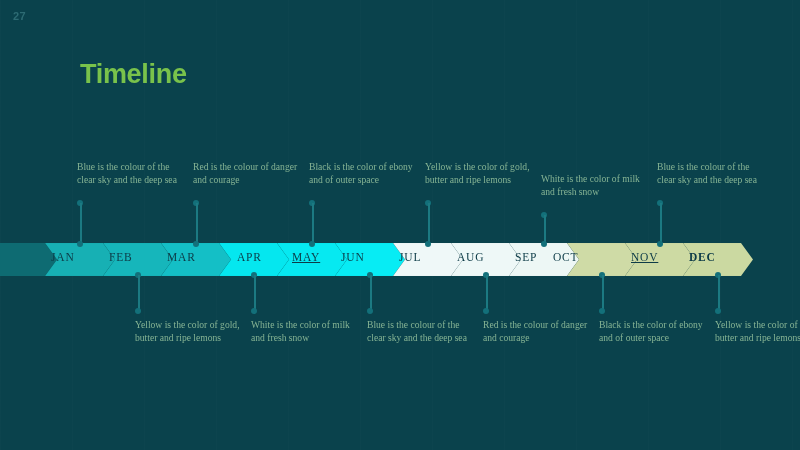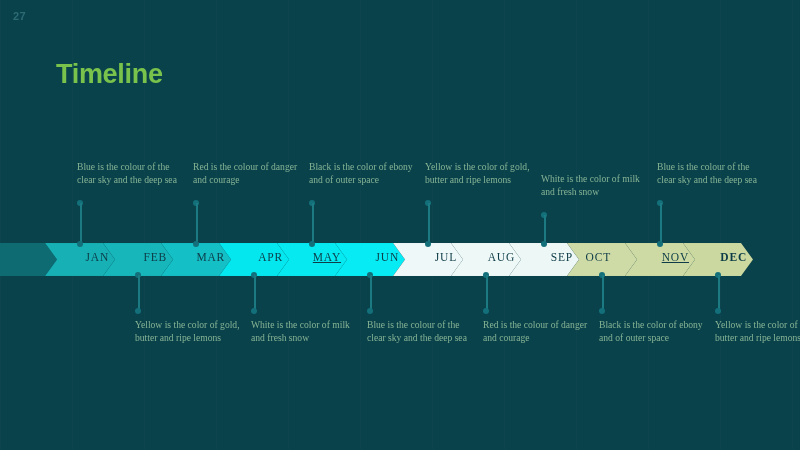--- a/index.html
+++ b/index.html
@@ -35,40 +35,40 @@
     position:absolute;
     left:13px; top:10px;
     font-size:11px;
     font-weight:bold;
     color:#2d6b73;
     letter-spacing:0.5px;
   }
 
   #page-title {
     position:absolute;
-    left:56px; top:59px;
+    left:80px; top:59px;
     font-size:27px;
     font-weight:bold;
     color:#79c24b;
     letter-spacing:-0.3px;
   }
 
   
   #timeline-bar {
     position:absolute;
     left:0; top:243px;
     width:800px; height:33px;
   }
   #timeline-bar svg { display:block; }
 
   .month-label {
     position:absolute;
     top:251px;
     width:58px;
-    text-align:right;
+    text-align:left;
     font-family:"Liberation Serif", serif;
     font-size:11.5px;
     letter-spacing:0.8px;
     color:#0d3b47;
   }
 
   
   .connector {
     position:absolute;
     width:7px;
@@ -130,22 +130,22 @@
           <path d="M625,0 L683,0 L695,16.5 L683,33 L625,33 L637,16.5 Z" fill="#cddaa3" stroke="rgba(0,0,0,0.05)" stroke-width="0.6"></path>
           <path d="M683,0 L741,0 L753,16.5 L741,33 L683,33 L695,16.5 Z" fill="#cbd9a1" stroke="rgba(0,0,0,0.05)" stroke-width="0.6"></path>
         </g>
     </svg>
   </div>
 
   <div id="month-labels">
       <div class="month-label" style="left: 51px;">JAN</div>
       <div class="month-label" style="left: 109px;">FEB</div>
       <div class="month-label" style="left: 167px;">MAR</div>
-      <div class="month-label" style="left: 225px;">APR</div>
-      <div class="month-label" style="left: 283px; text-decoration: underline;">MAY</div>
+      <div class="month-label" style="left: 237px;">APR</div>
+      <div class="month-label" style="left: 292px; text-decoration: underline;">MAY</div>
       <div class="month-label" style="left: 341px;">JUN</div>
       <div class="month-label" style="left: 399px;">JUL</div>
       <div class="month-label" style="left: 457px;">AUG</div>
       <div class="month-label" style="left: 515px;">SEP</div>
       <div class="month-label" style="left: 553px;">OCT</div>
       <div class="month-label" style="left: 631px; text-decoration: underline;">NOV</div>
       <div class="month-label" style="left: 689px; font-weight: bold;">DEC</div>
     </div>
 
   <div id="connectors">

